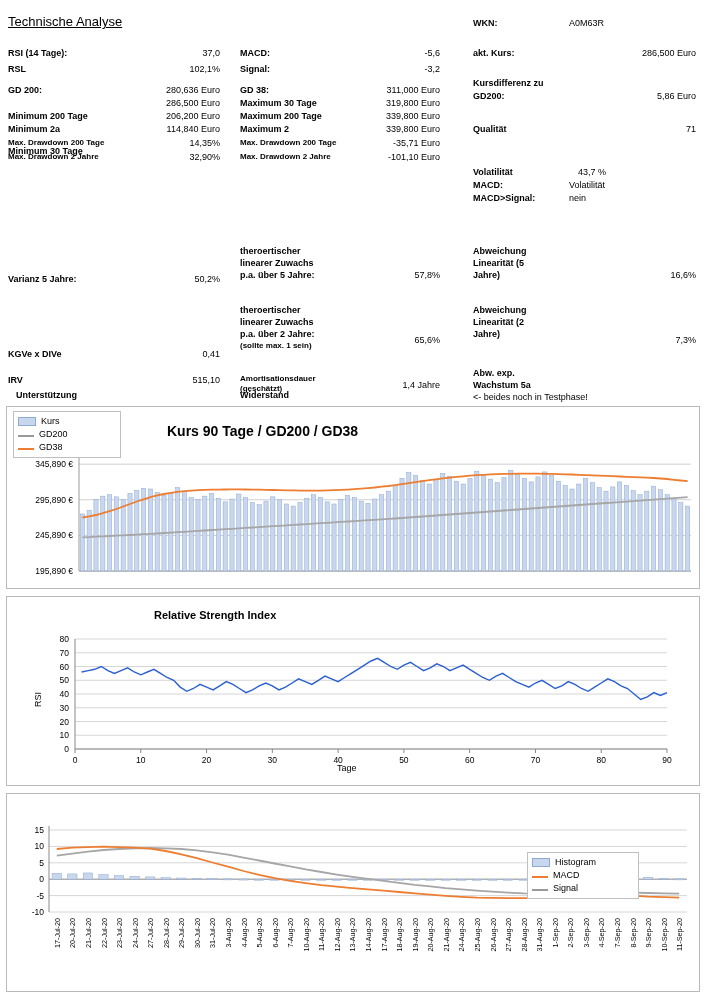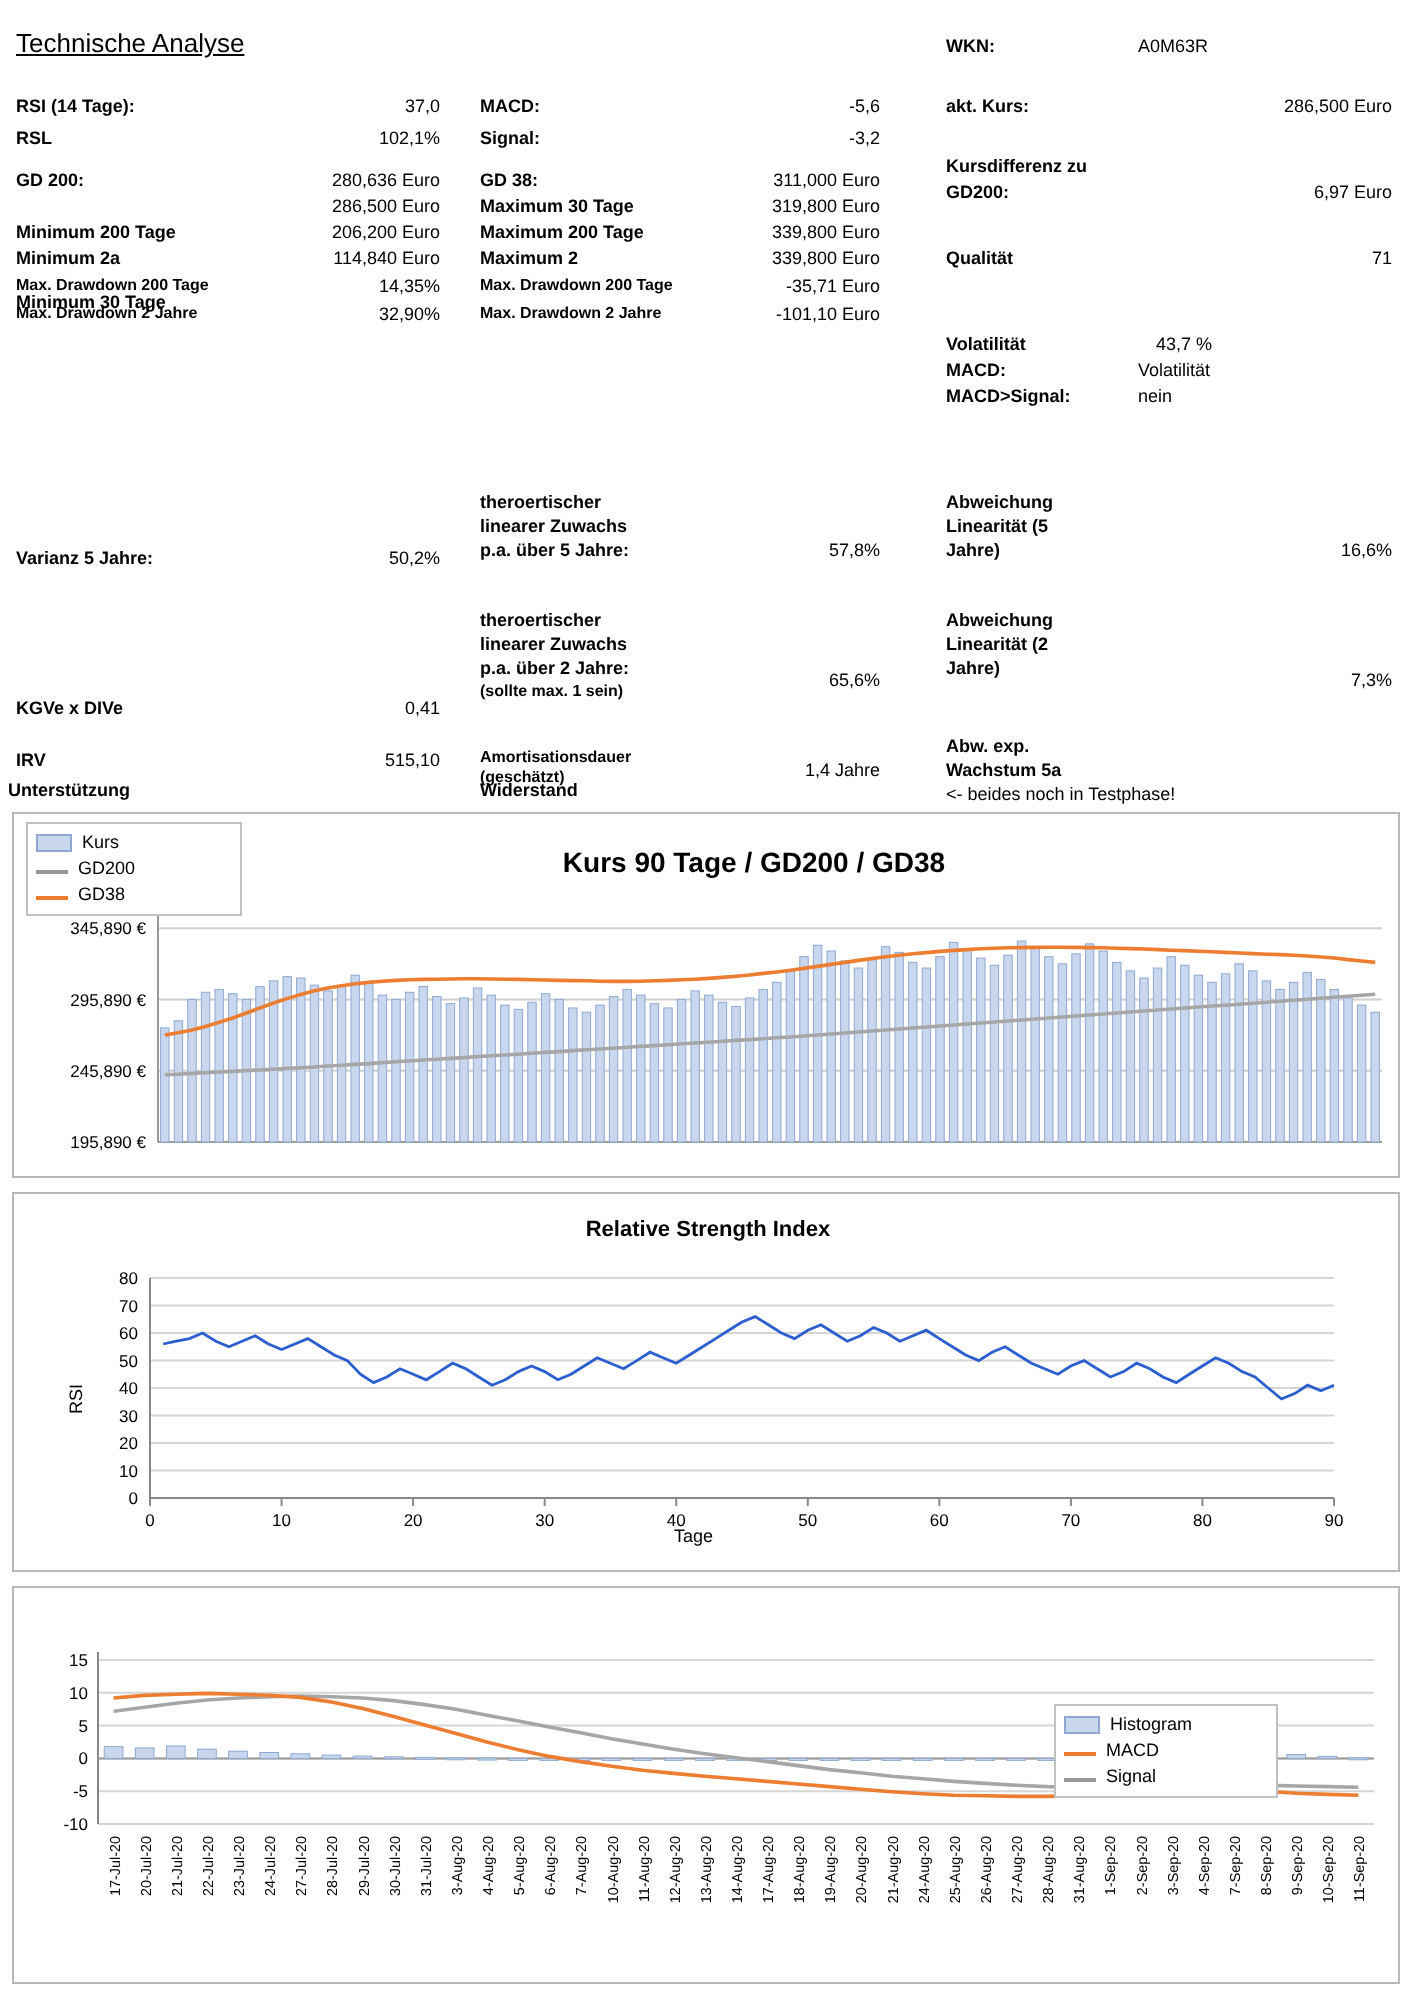--- a/index.html
+++ b/index.html
@@ -31,21 +31,21 @@
   .wrapcell { white-space: normal; line-height: 11px; }
 
   
   .panel {
     position: absolute;
     border: 1px solid #b9b9b9;
     background: #ffffff;
     box-sizing: border-box;
   }
   .panel-title {
-    text-align: center;
+    text-align: left;
     font-weight: bold;
     font-size: 14px;
   }
   .legend-box {
     position: absolute;
     border: 1px solid #c0c0c0;
     background: #ffffff;
     padding: 3px 6px 3px 4px;
     font-size: 9px;
     line-height: 13px;
@@ -113,21 +113,21 @@
     <div class="cell r" style="left:330px; top:124px; width:110px;">339,800 Euro</div>
     <div class="cell b" style="left:240px; top:138px; font-size:8px;">Max. Drawdown 200 Tage</div>
     <div class="cell r" style="left:330px; top:138px; width:110px;">-35,71 Euro</div>
     <div class="cell b" style="left:240px; top:152px; font-size:8px;">Max. Drawdown 2 Jahre</div>
     <div class="cell r" style="left:330px; top:152px; width:110px;">-101,10 Euro</div>
 
     <div class="cell b" style="left:473px; top:48px;">akt. Kurs:</div>
     <div class="cell r" style="left:578px; top:48px; width:118px;">286,500 Euro</div>
     <div class="cell b" style="left:473px; top:78px;">Kursdifferenz zu</div>
     <div class="cell b" style="left:473px; top:91px;">GD200:</div>
-    <div class="cell r" style="left:578px; top:91px; width:118px;">6,97 Euro</div>
+    <div class="cell r" style="left:578px; top:91px; width:118px;">5,86 Euro</div>
     <div class="cell b" style="left:473px; top:124px;">Qualität</div>
     <div class="cell r" style="left:578px; top:124px; width:118px;">71</div>
     <div class="cell b" style="left:473px; top:167px;">Volatilität</div>
     <div class="cell" style="left:578px; top:167px;">43,7 %</div>
     <div class="cell b" style="left:473px; top:180px;">MACD:</div>
     <div class="cell" style="left:569px; top:180px;">Volatilität</div>
     <div class="cell b" style="left:473px; top:193px;">MACD&gt;Signal:</div>
     <div class="cell" style="left:569px; top:193px;">nein</div>
 
     <div class="cell b wrapcell" style="left:240px; top:246px; width:95px;">theroertischer</div>
@@ -152,21 +152,21 @@
     <div class="cell b" style="left:473px; top:305px;">Abweichung</div>
     <div class="cell b" style="left:473px; top:317px;">Linearität (2</div>
     <div class="cell b" style="left:473px; top:329px;">Jahre)</div>
     <div class="cell r" style="left:578px; top:335px; width:118px;">7,3%</div>
 
     <div class="cell b" style="left:8px; top:349px;">KGVe x DIVe</div>
     <div class="cell r" style="left:110px; top:349px; width:110px;">0,41</div>
 
     <div class="cell b" style="left:8px; top:375px;">IRV</div>
     <div class="cell r" style="left:110px; top:375px; width:110px;">515,10</div>
-    <div class="cell b" style="left:4px; top:390px;">Unterstützung</div>
+    <div class="cell b" style="left:16px; top:390px;">Unterstützung</div>
 
     <div class="cell b" style="left:240px; top:374px; font-size:8px;">Amortisationsdauer</div>
     <div class="cell b" style="left:240px; top:384px; font-size:8px;">(geschätzt)</div>
     <div class="cell r" style="left:330px; top:380px; width:110px;">1,4 Jahre</div>
     <div class="cell b" style="left:240px; top:390px;">Widerstand</div>
 
     <div class="cell b" style="left:473px; top:368px;">Abw. exp.</div>
     <div class="cell b" style="left:473px; top:380px;">Wachstum 5a</div>
     <div class="cell" style="left:473px; top:392px;">&lt;- beides noch in Testphase!</div>
   </div>

